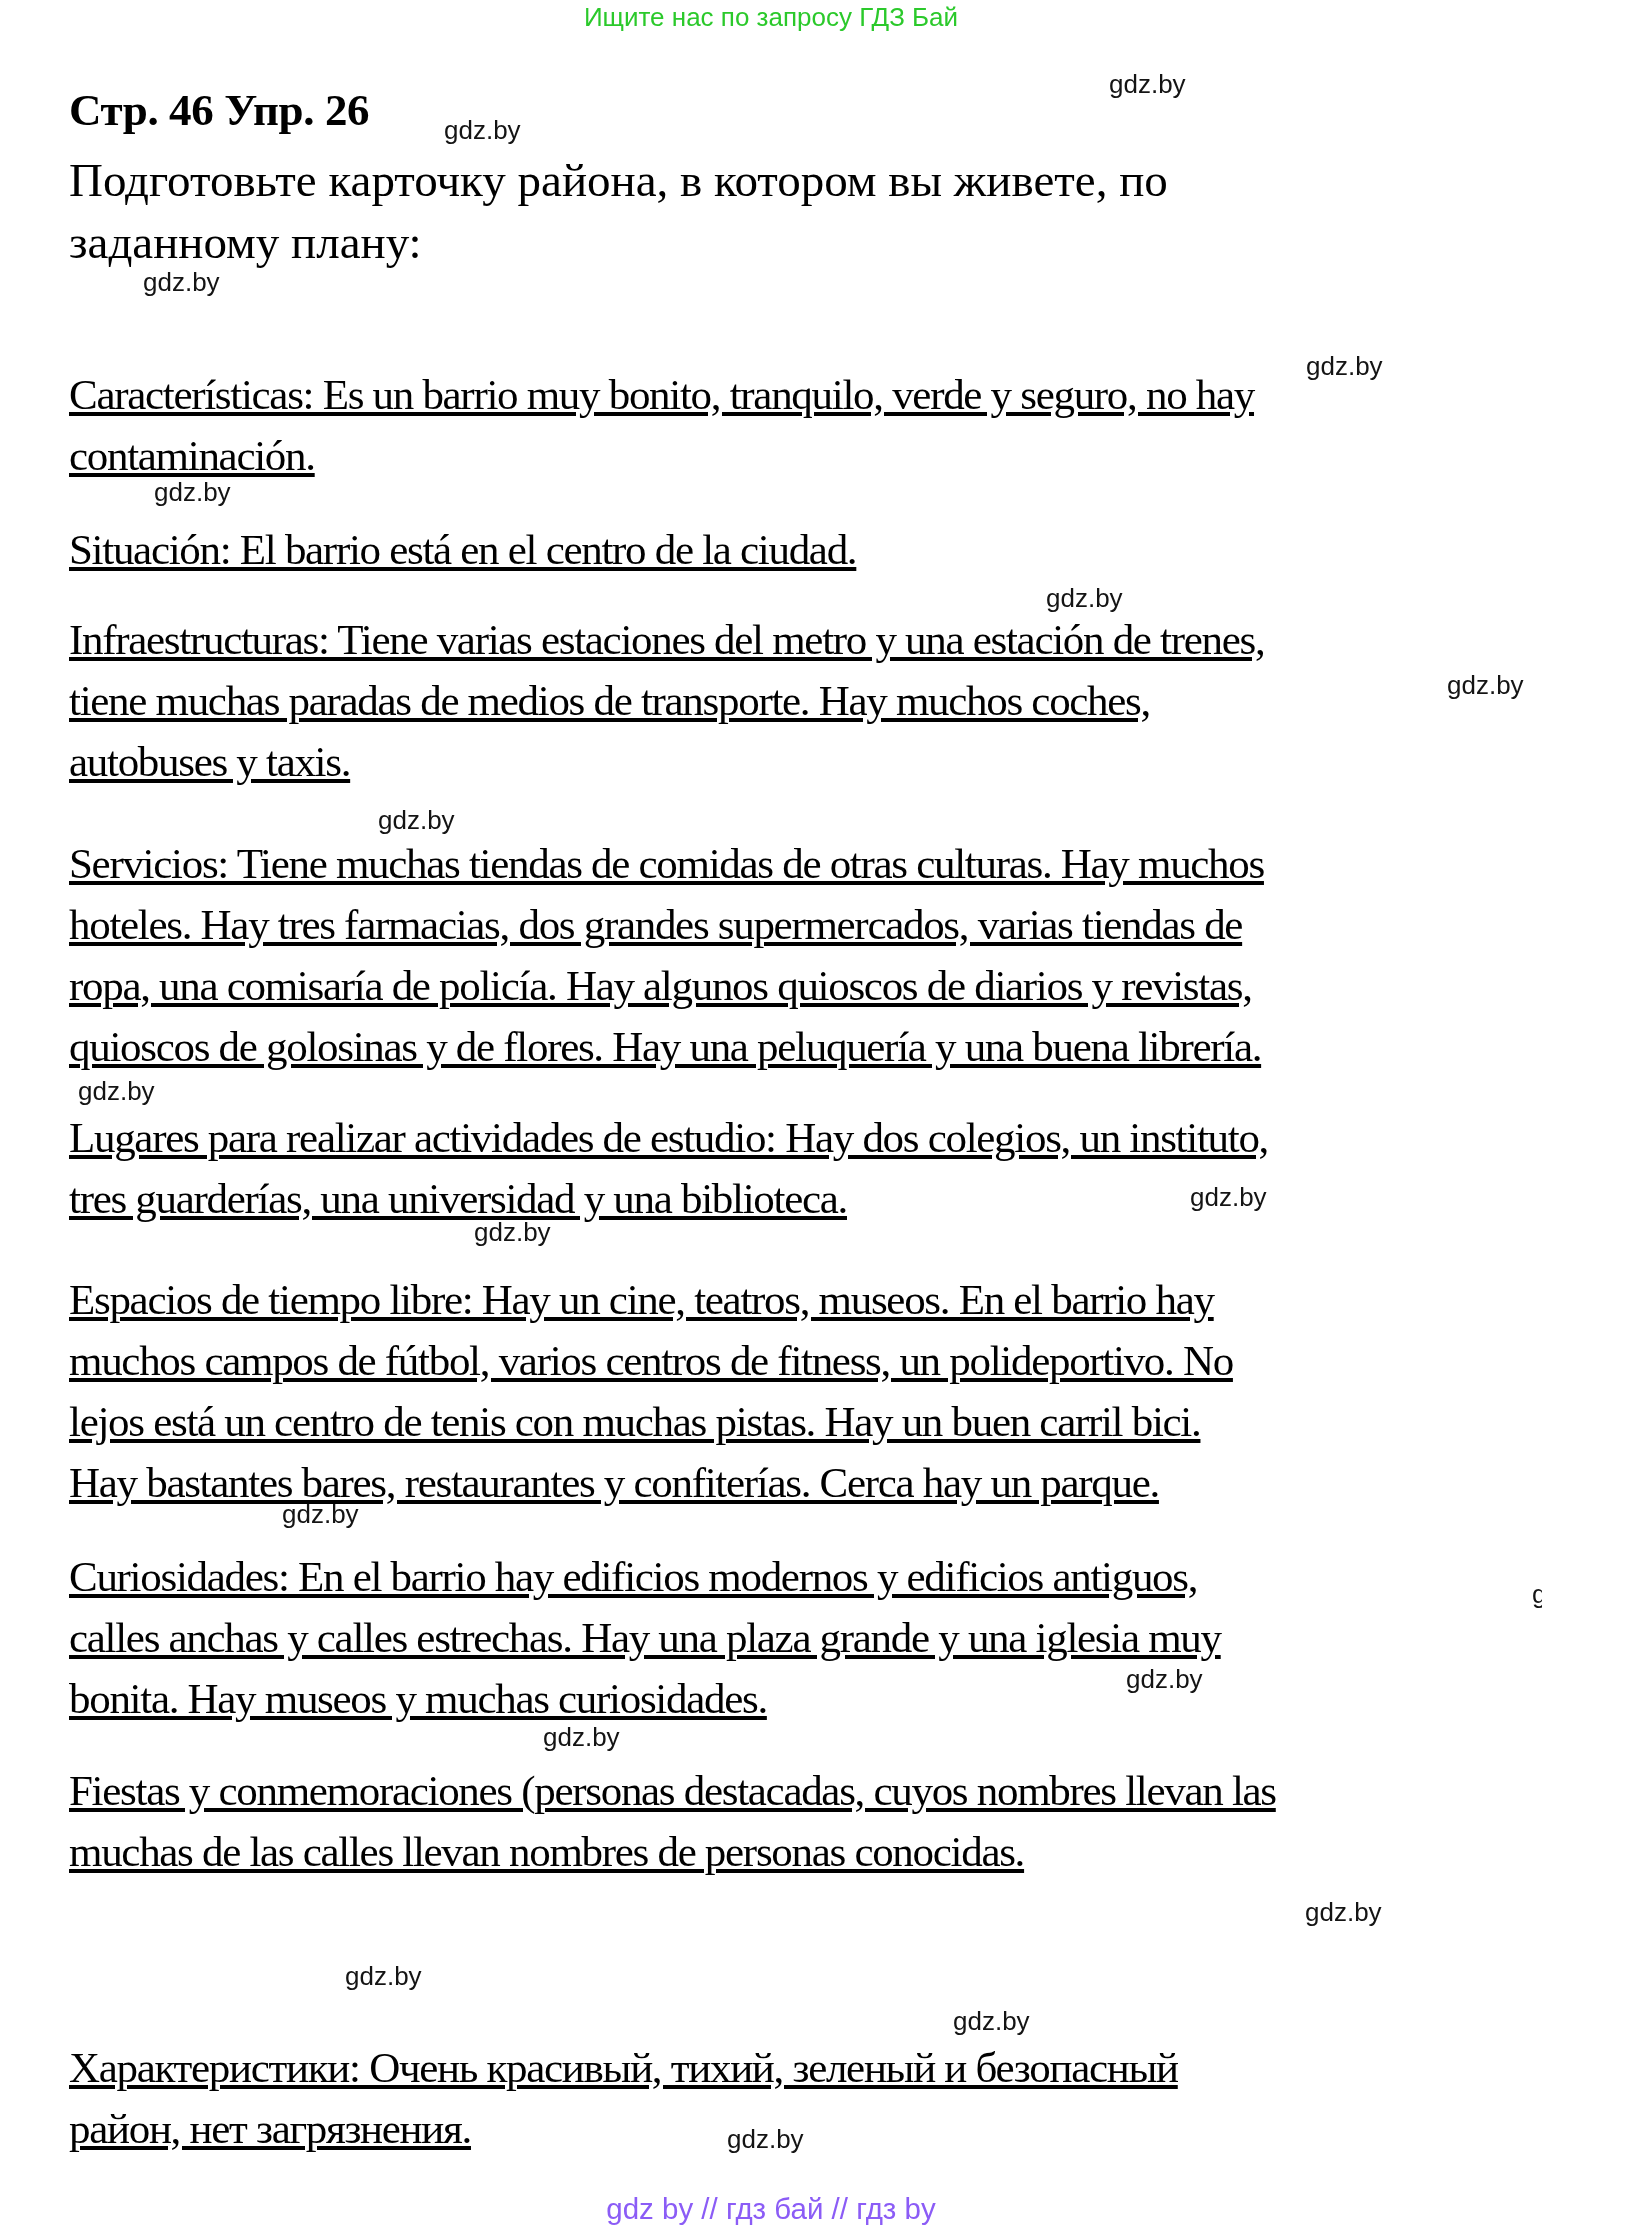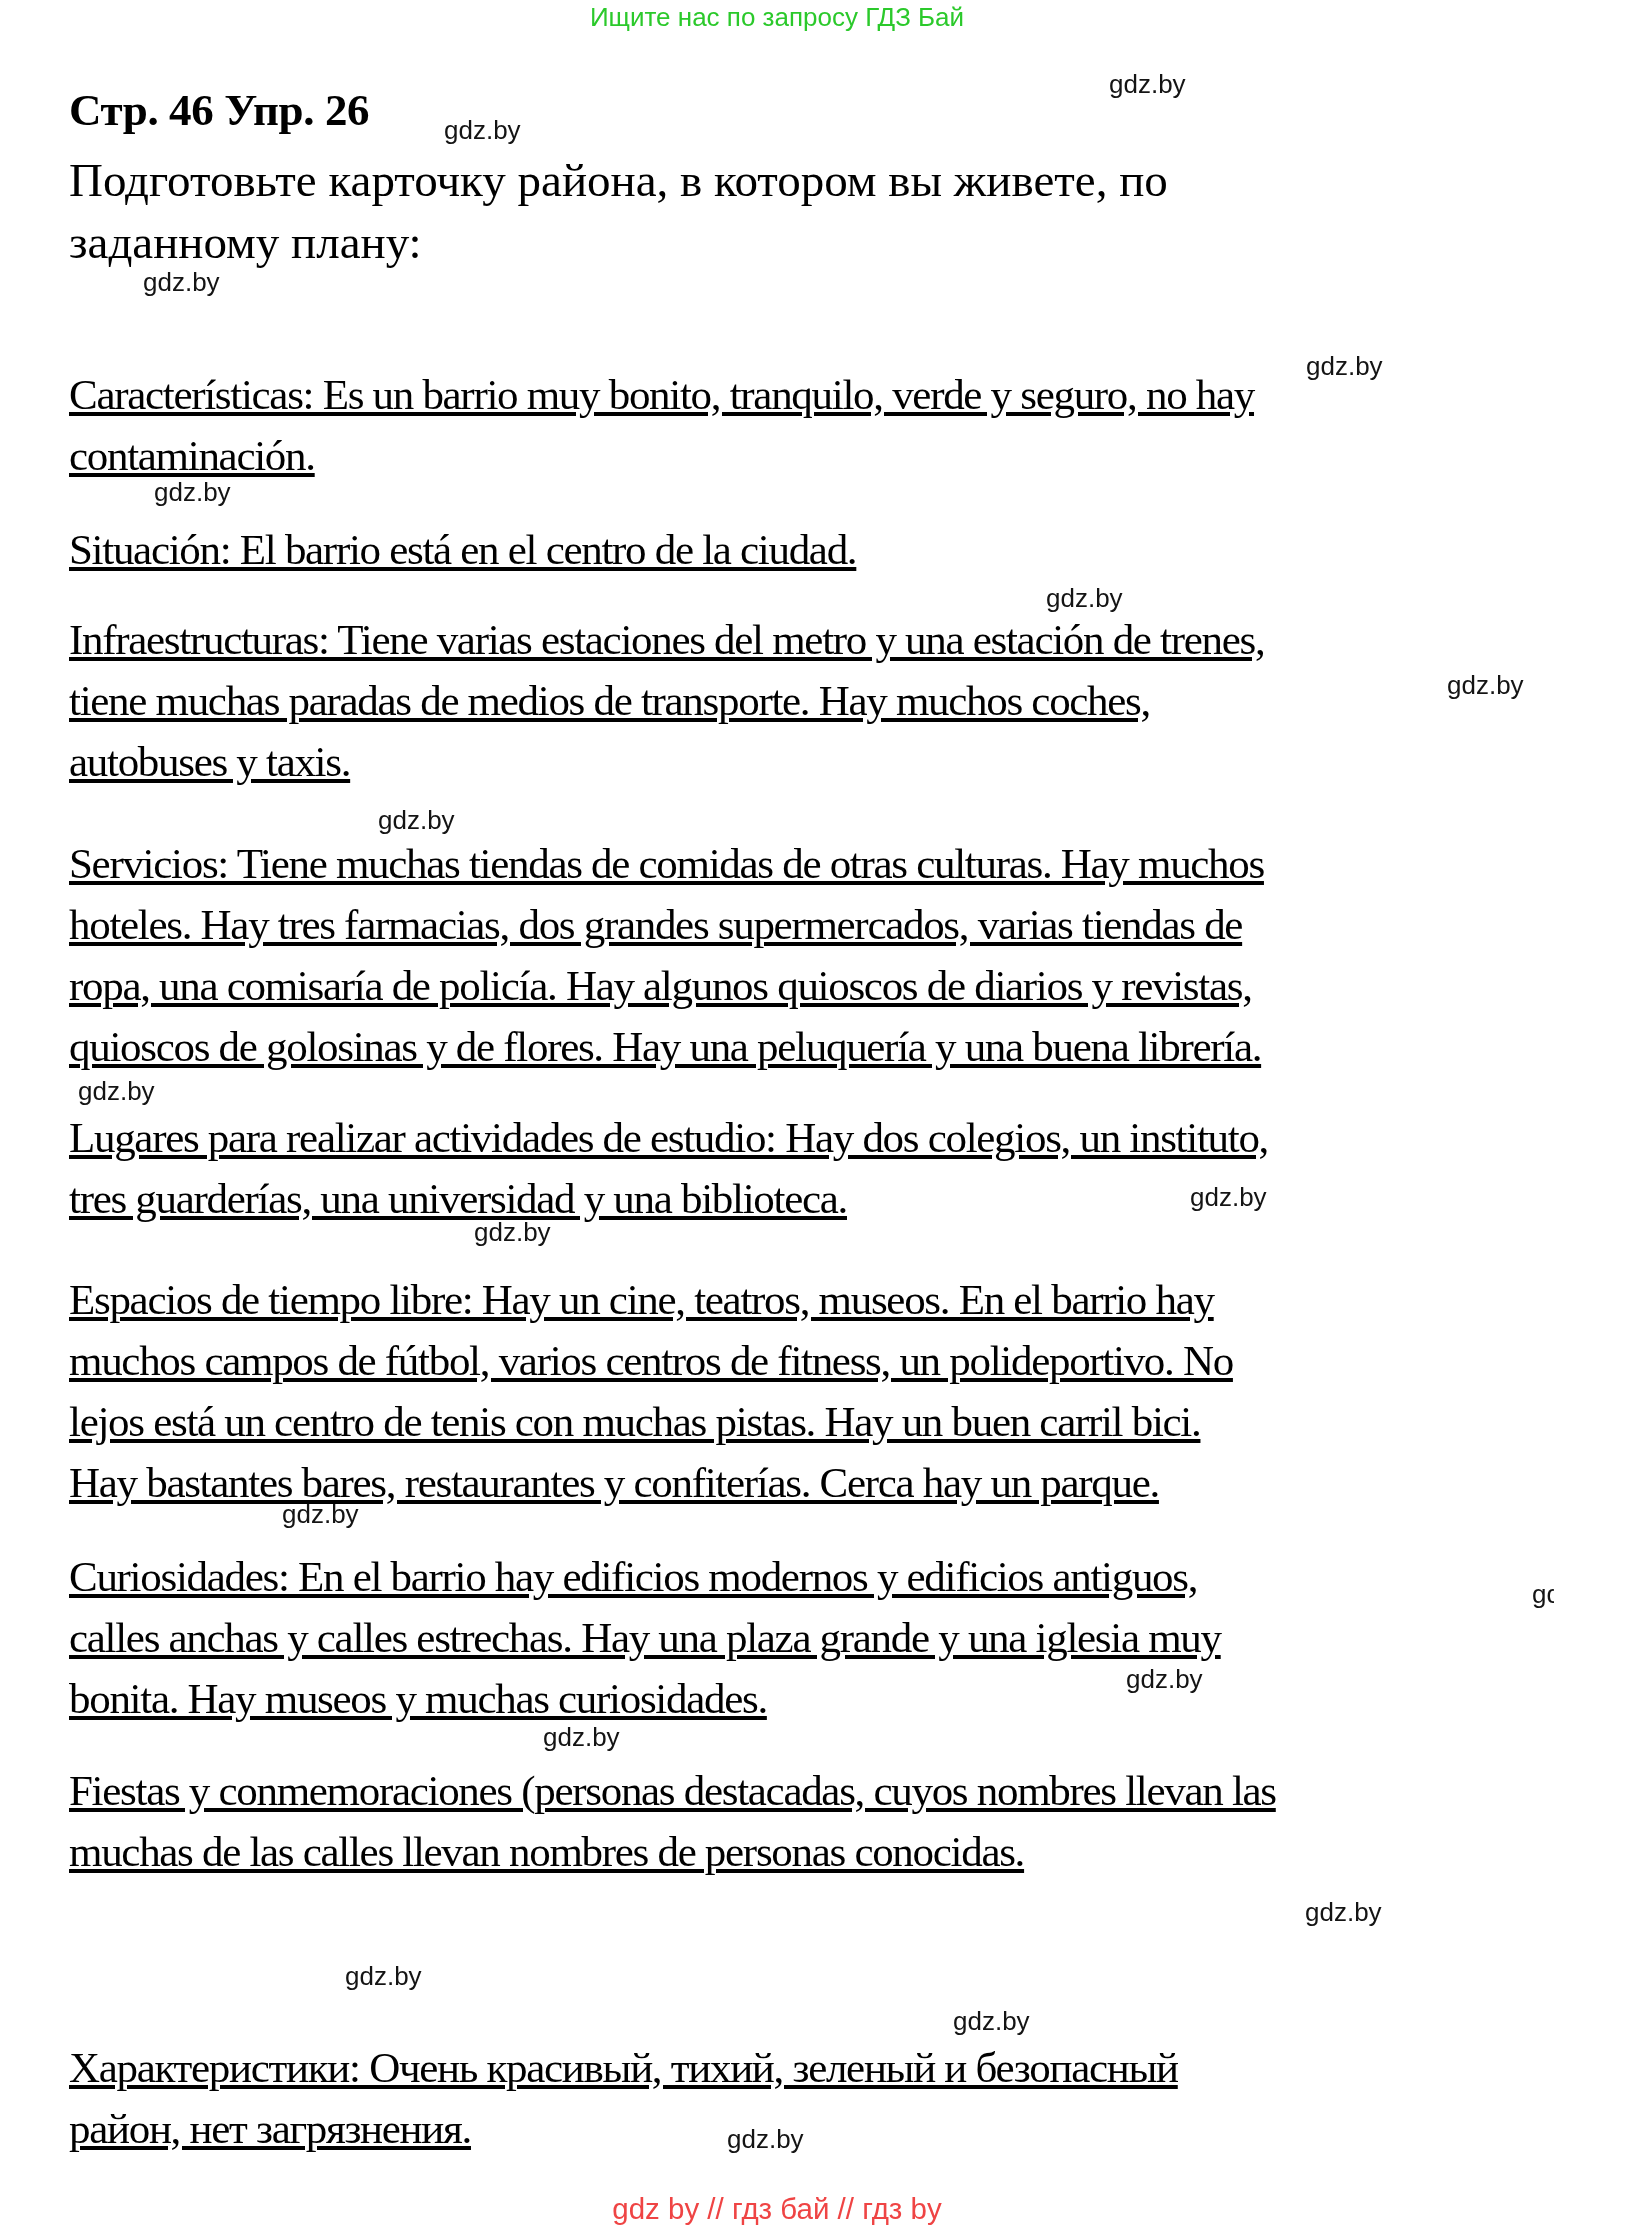--- a/index.html
+++ b/index.html
@@ -4,21 +4,20 @@
 <style>
   html, body { margin: 0; padding: 0; background: #ffffff; }
   .page {
     position: relative;
     width: 1542px;
     height: 2239px;
     background: #ffffff;
     overflow: hidden;
     font-family: "Liberation Serif", serif;
     color: #000000;
-    padding-left: 12px;
   }
   .banner {
     position: absolute;
     top: 1.7px; left: 0;
     width: 100%;
     text-align: center;
     font-family: "Liberation Sans", sans-serif;
     font-size: 26px;
     font-weight: 500;
     color: #2bc92b;
@@ -59,21 +58,21 @@
     white-space: nowrap;
     letter-spacing: 0;
   }
   .footer {
     position: absolute;
     top: 2192px; left: 0;
     width: 100%;
     text-align: center;
     font-family: "Liberation Sans", sans-serif;
     font-size: 29.5px;
-    color: #ef4444;
+    color: #8b5cf6;
     white-space: nowrap;
   }
 </style>
 </head>
 <body>
 
 <div class="page">
 
   <div class="banner">Ищите нас по запросу ГДЗ Бай</div>
 

